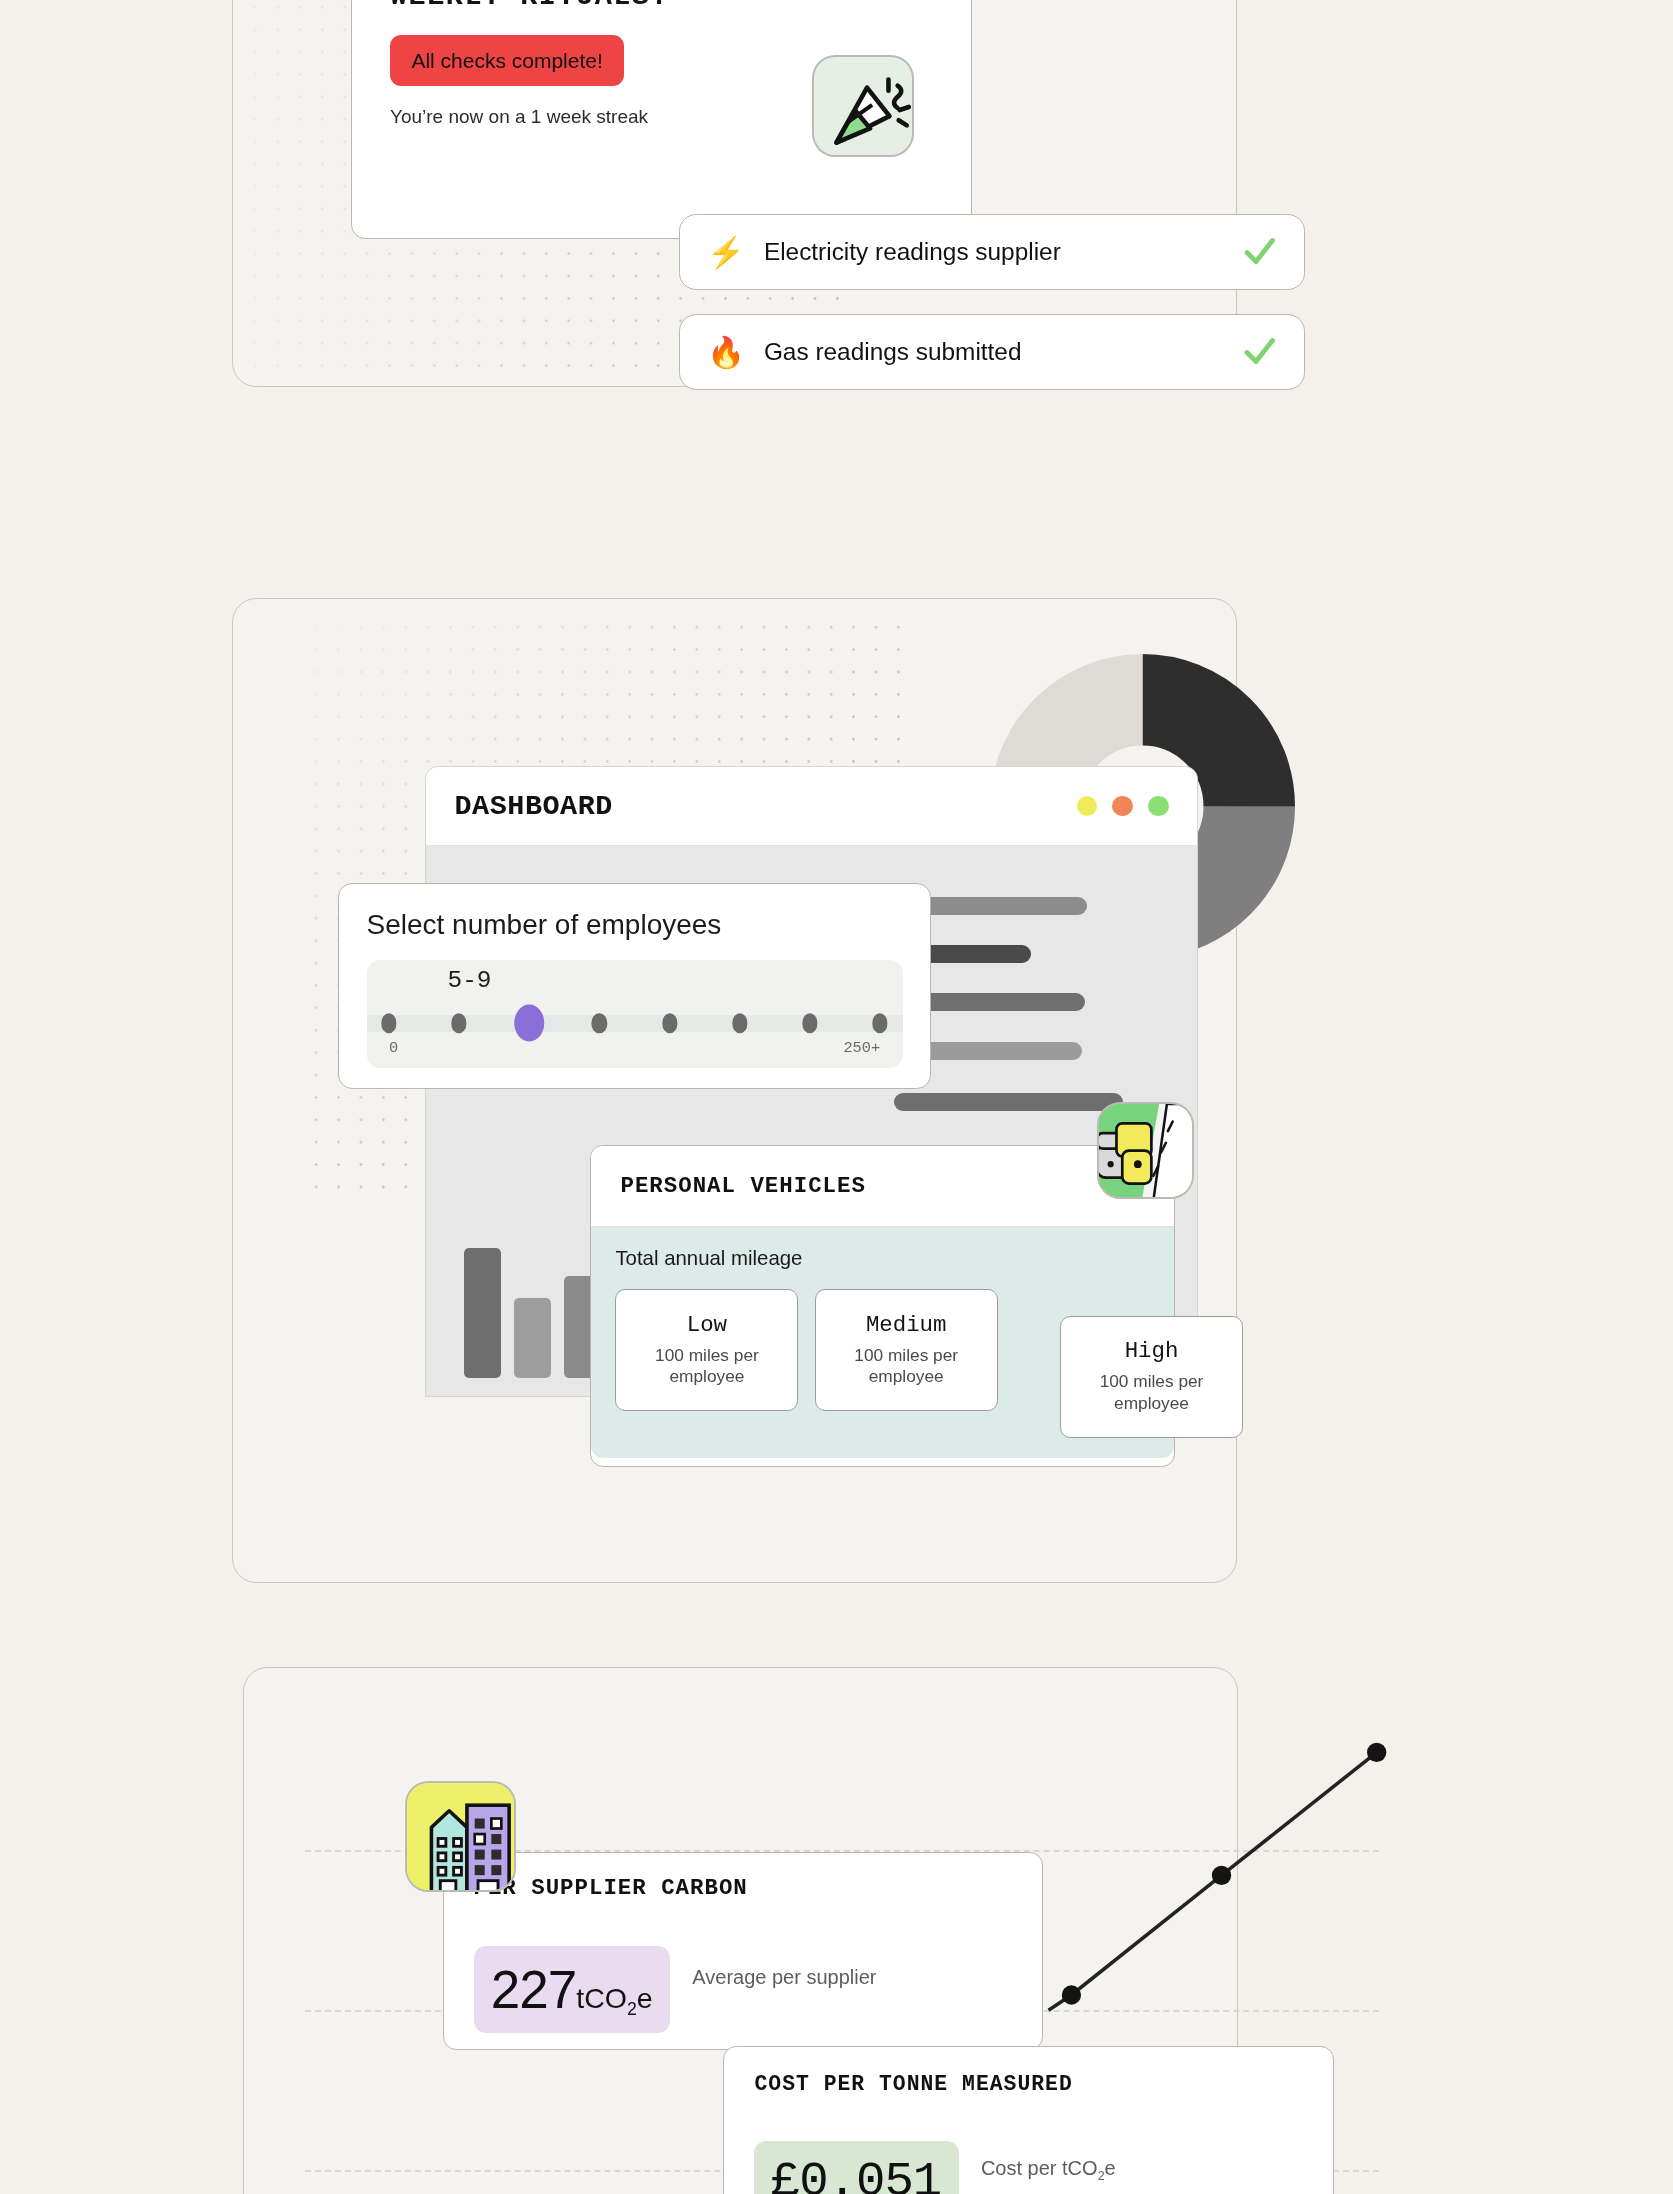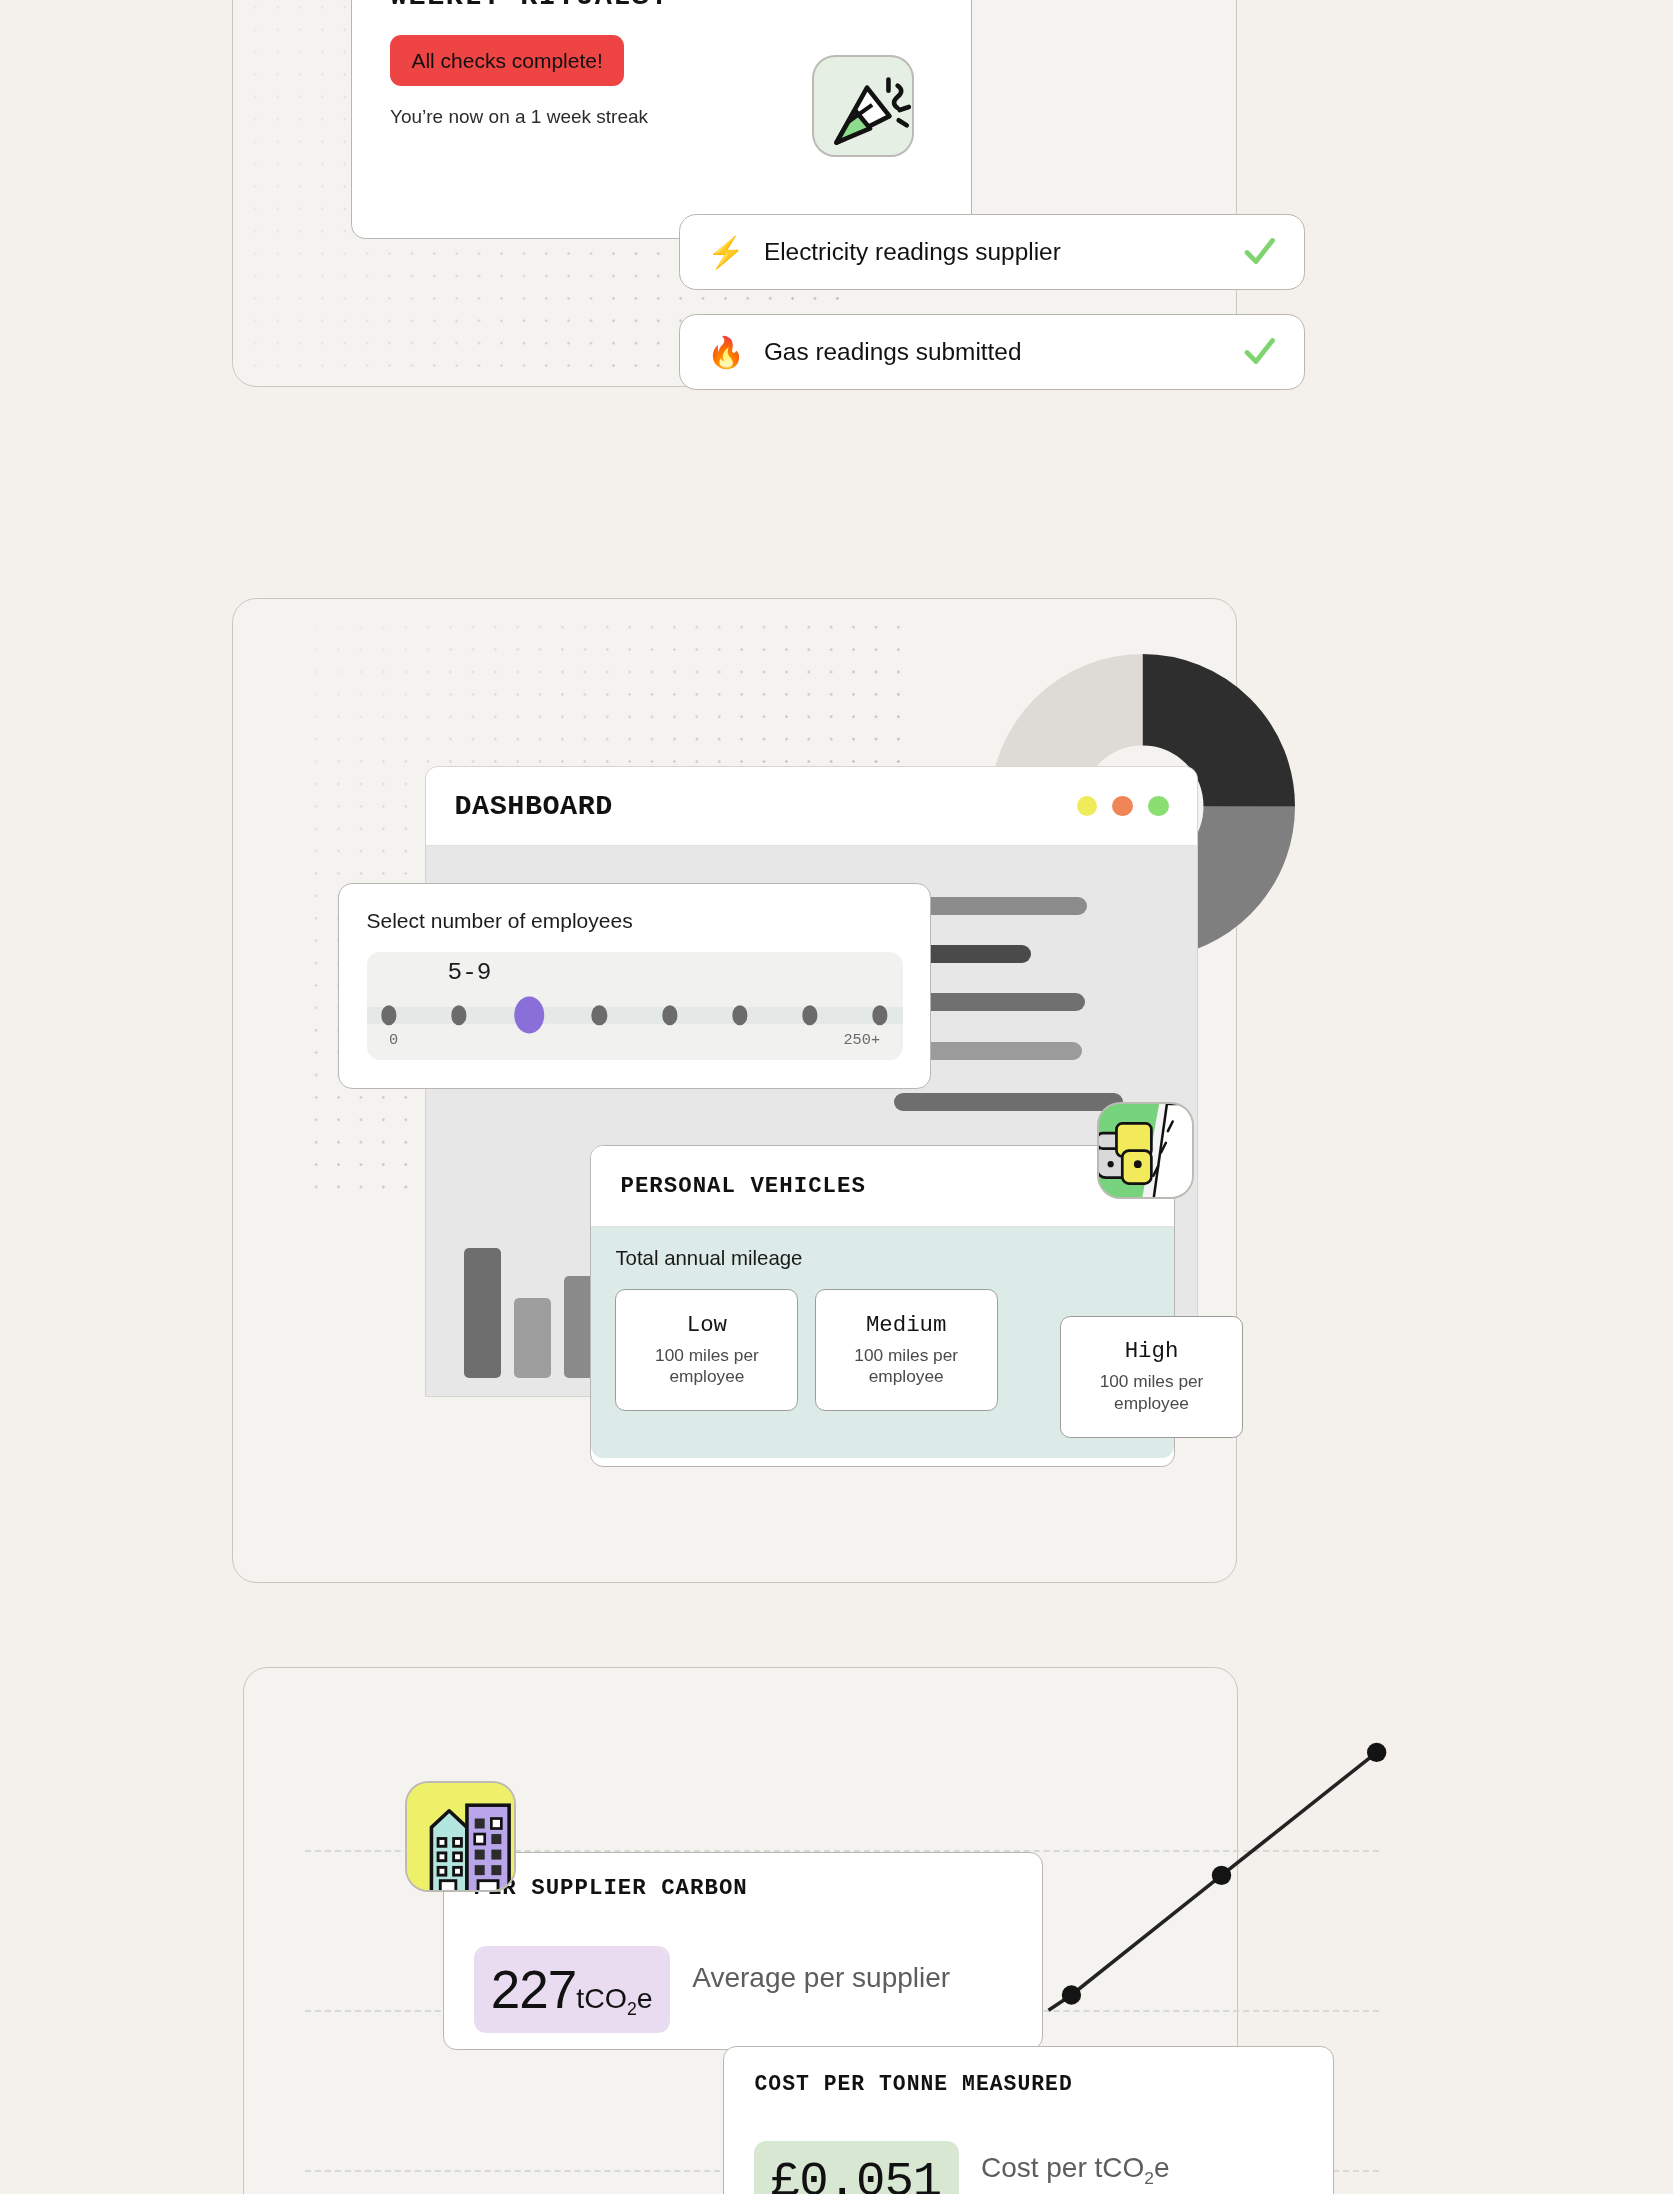--- a/index.html
+++ b/index.html
@@ -96,21 +96,21 @@
   .dots { display: flex; gap: 15.3px; }
   .dots i { width: 20.4px; height: 20.4px; border-radius: 50%; display: block; }
 
   .skel { position: absolute; height: 18.3px; border-radius: 9.2px; }
 
   .bars { position: absolute; left: 38px; bottom: 18px; display: flex; align-items: flex-end; gap: 13.2px; }
   .bars span { display: block; width: 37px; border-radius: 5.1px; }
 
   
   .slidercard { left: 338px; top: 883px; width: 593px; height: 206px; padding: 25.4px 27.5px; }
-  .slidercard h4 { font-size: 21px; font-weight: 400; color: #1c1c1c; }
+  .slidercard h4 { font-size: 28px; font-weight: 400; color: #1c1c1c; }
   .slider-wrap {
     margin-top: 18.3px; background: #f1f1f0; border-radius: 13.2px;
     height: 108px; position: relative; padding: 0 22.4px;
   }
   .slider-val {
     position: absolute; left: 50%; transform: translateX(-50%); top: 7.1px;
     font-family: "Liberation Mono","DejaVu Sans Mono",monospace;
     font-size: 24.4px; color: #1d1d1d; text-align: right;
   }
   .slider-val.pos { left: 81px; transform: none; }
@@ -171,21 +171,21 @@
   .metric-pill {
     border-radius: 12.2px; display: flex; align-items: baseline;
     padding: 13.2px 17.3px;
     margin-top: 24px;
   }
   .metric-pill.violet { background: #eadcf0; }
   .metric-pill.green  { background: #d8e7d2; }
   .metric-big { font-size: 53px; color: #111; letter-spacing: -1px; }
   .metric-big.mono { font-family:"Liberation Mono","DejaVu Sans Mono",monospace; font-size: 49px; }
   .metric-unit { font-size: 28.5px; color: #111; }
-  .metric-cap { font-size: 28px; color: #5d5d5d; line-height: 1.25; }
+  .metric-cap { font-size: 20px; color: #5d5d5d; line-height: 1.25; }
 
   .costcard { left: 723px; top: 2046px; width: 611px; height: 219px; border-radius: 13.2px; }
   .costcard .head {
     padding: 25.4px 30.5px 0;
     font-family: "Liberation Mono","DejaVu Sans Mono",monospace;
     font-size: 21.4px; font-weight: 700; letter-spacing: 1px; color: #111;
   }
 
   
   .gl { position: absolute; height: 0; border-top: 2.5px dashed #d6d9d4; }

